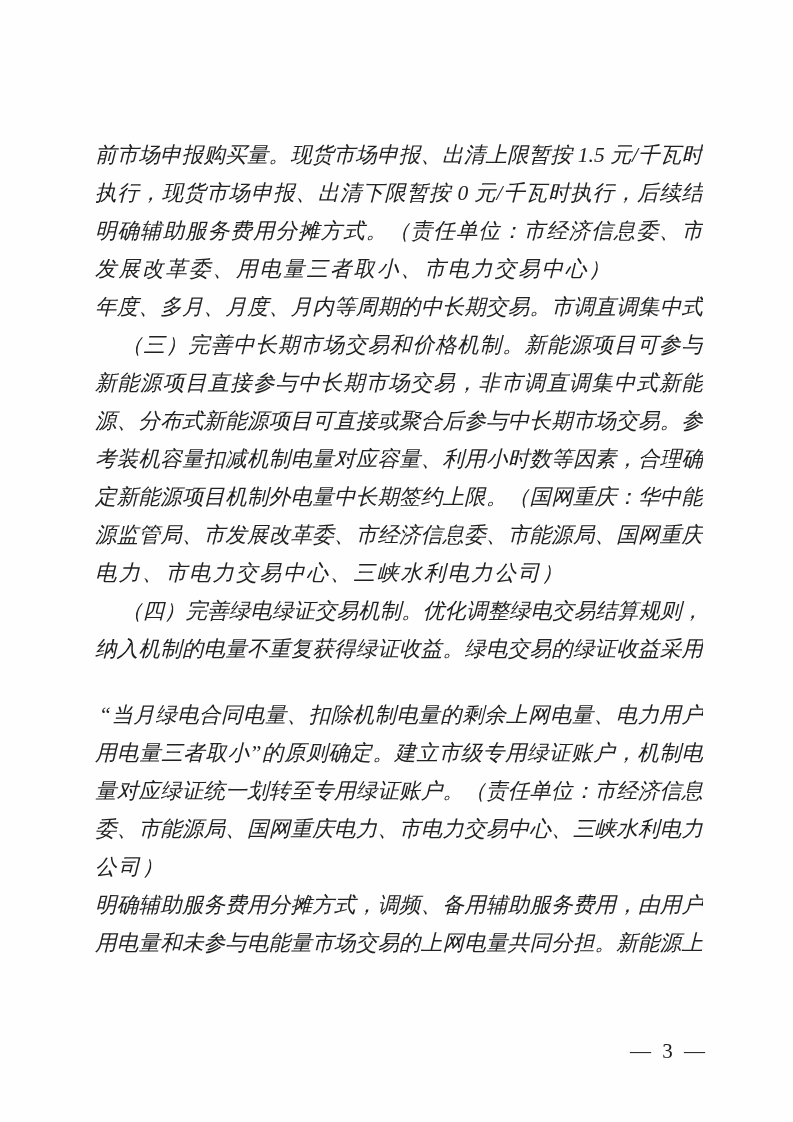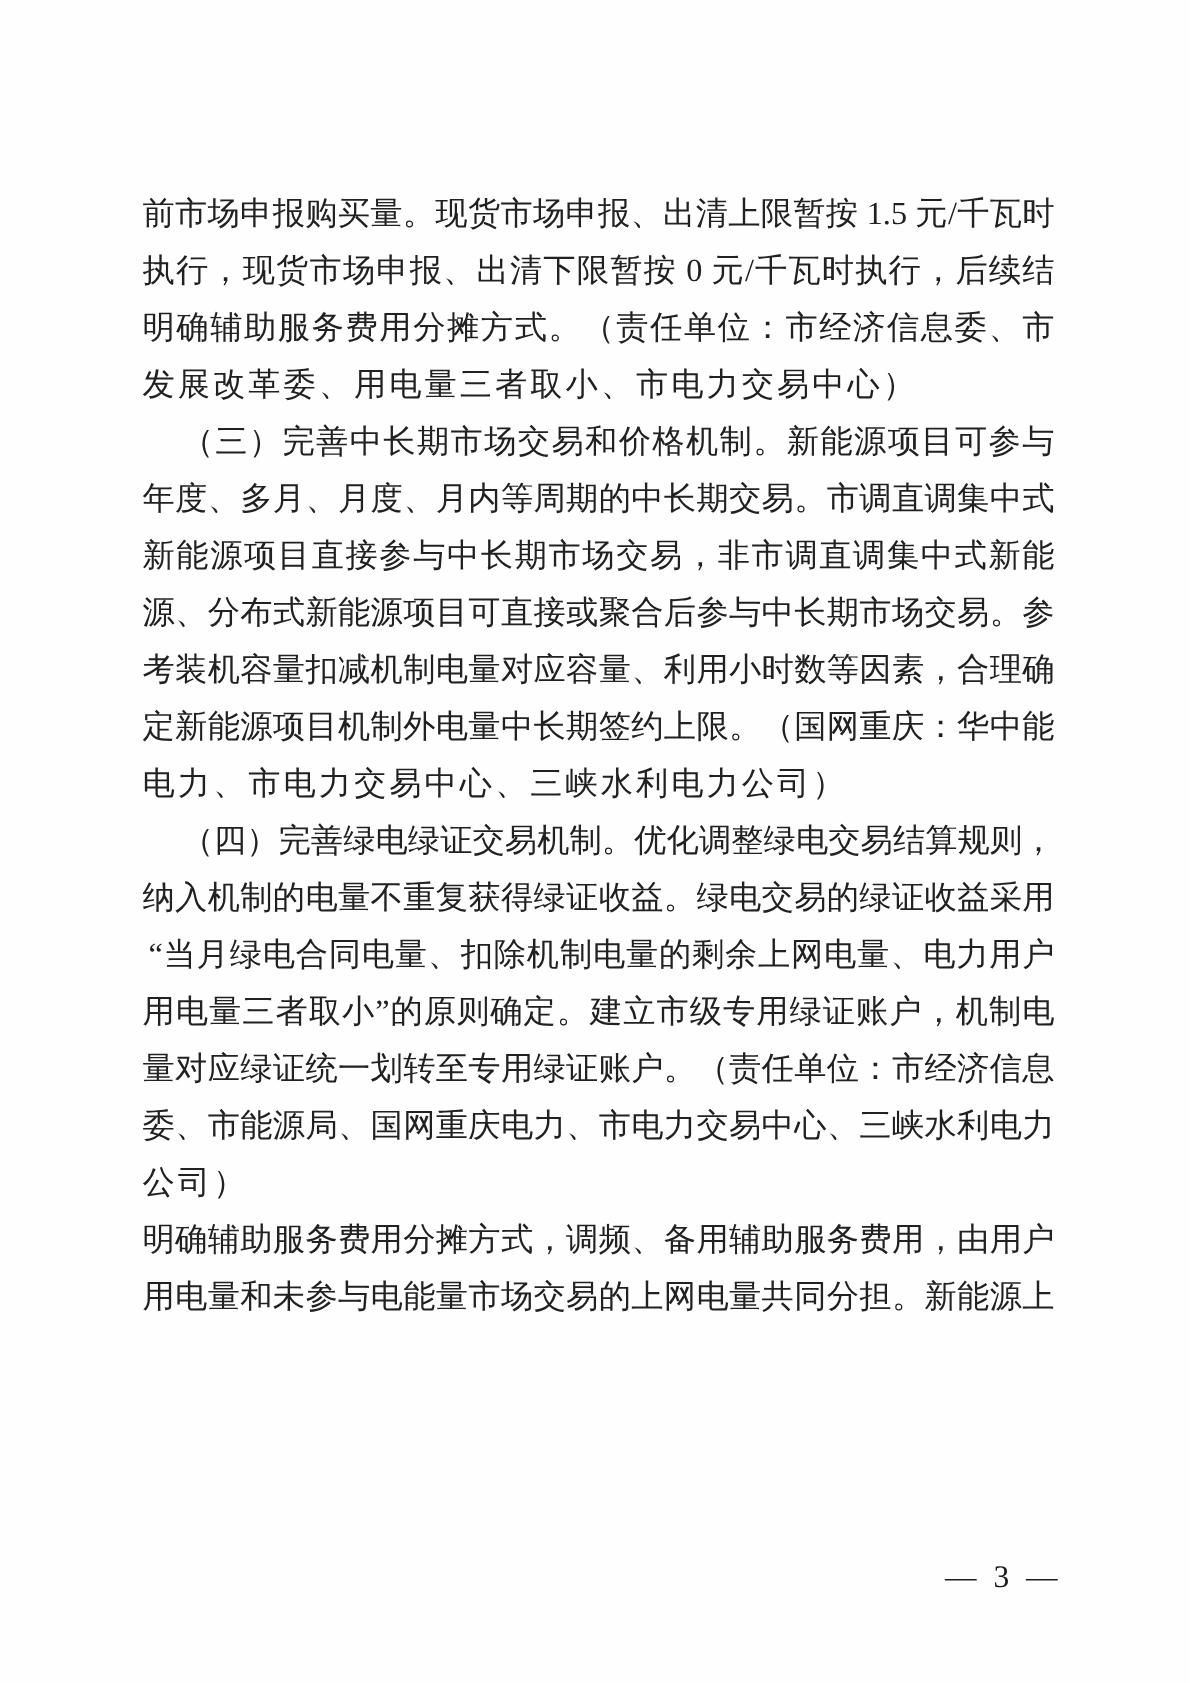--- a/index.html
+++ b/index.html
@@ -12,22 +12,23 @@
     width: 793px;
     height: 1122px;
     background: #fefefe;
     overflow: hidden;
     font-family: "Liberation Serif", serif;
     color: #212121;
   }
   .textblock {
     position: absolute;
     left: 95px;
-    top: 123px;
+    top: 136px;
     width: 608px;
+    font-style: italic;
   }
   .line {
     height: 38px;
     line-height: 38px;
     font-size: 21.5px;
     overflow: hidden;
     word-break: keep-all;
     white-space: nowrap;
   }
   .line.fill {
@@ -37,20 +38,21 @@
   }
   .line.end {
     text-align: left;
     letter-spacing: 2px;
   }
   .line.indent {
     text-indent: 26px;
   }
   .line.quote {
     text-indent: 4px;
+    margin-top: 28px;
   }
   .pageno {
     position: absolute;
     top: 1036px;
     left: 0;
     width: 100%;
     height: 30px;
     line-height: 30px;
     font-size: 21px;
     letter-spacing: 3px;
@@ -65,26 +67,27 @@
 </style>
 </head>
 <body>
 
 <div class="page">
   <div class="textblock">
       <div class="line fill">前市场申报购买量。现货市场申报、出清上限暂按 1.5 元/千瓦时</div>
       <div class="line fill">执行，现货市场申报、出清下限暂按 0 元/千瓦时执行，后续结</div>
       <div class="line fill">明确辅助服务费用分摊方式。（责任单位：市经济信息委、市</div>
       <div class="line end">发展改革委、用电量三者取小、市电力交易中心）</div>
+      <div class="line fill">年度、多月、月度、月内等周期的中长期交易。市调直调集中式</div>
       <div class="line fill indent">（三）完善中长期市场交易和价格机制。新能源项目可参与</div>
-      <div class="line fill">年度、多月、月度、月内等周期的中长期交易。市调直调集中式</div>
       <div class="line fill">新能源项目直接参与中长期市场交易，非市调直调集中式新能</div>
       <div class="line fill">源、分布式新能源项目可直接或聚合后参与中长期市场交易。参</div>
       <div class="line fill">考装机容量扣减机制电量对应容量、利用小时数等因素，合理确</div>
       <div class="line fill">定新能源项目机制外电量中长期签约上限。（国网重庆：华中能</div>
+      <div class="line fill">源监管局、市发展改革委、市经济信息委、市能源局、国网重庆</div>
       <div class="line end">电力、市电力交易中心、三峡水利电力公司）</div>
       <div class="line fill indent">（四）完善绿电绿证交易机制。优化调整绿电交易结算规则，</div>
       <div class="line fill">纳入机制的电量不重复获得绿证收益。绿电交易的绿证收益采用</div>
       <div class="line fill quote">“当月绿电合同电量、扣除机制电量的剩余上网电量、电力用户</div>
       <div class="line fill">用电量三者取小”的原则确定。建立市级专用绿证账户，机制电</div>
       <div class="line fill">量对应绿证统一划转至专用绿证账户。（责任单位：市经济信息</div>
       <div class="line fill">委、市能源局、国网重庆电力、市电力交易中心、三峡水利电力</div>
       <div class="line end">公司）</div>
       <div class="line fill">明确辅助服务费用分摊方式，调频、备用辅助服务费用，由用户</div>
       <div class="line fill">用电量和未参与电能量市场交易的上网电量共同分担。新能源上</div>

